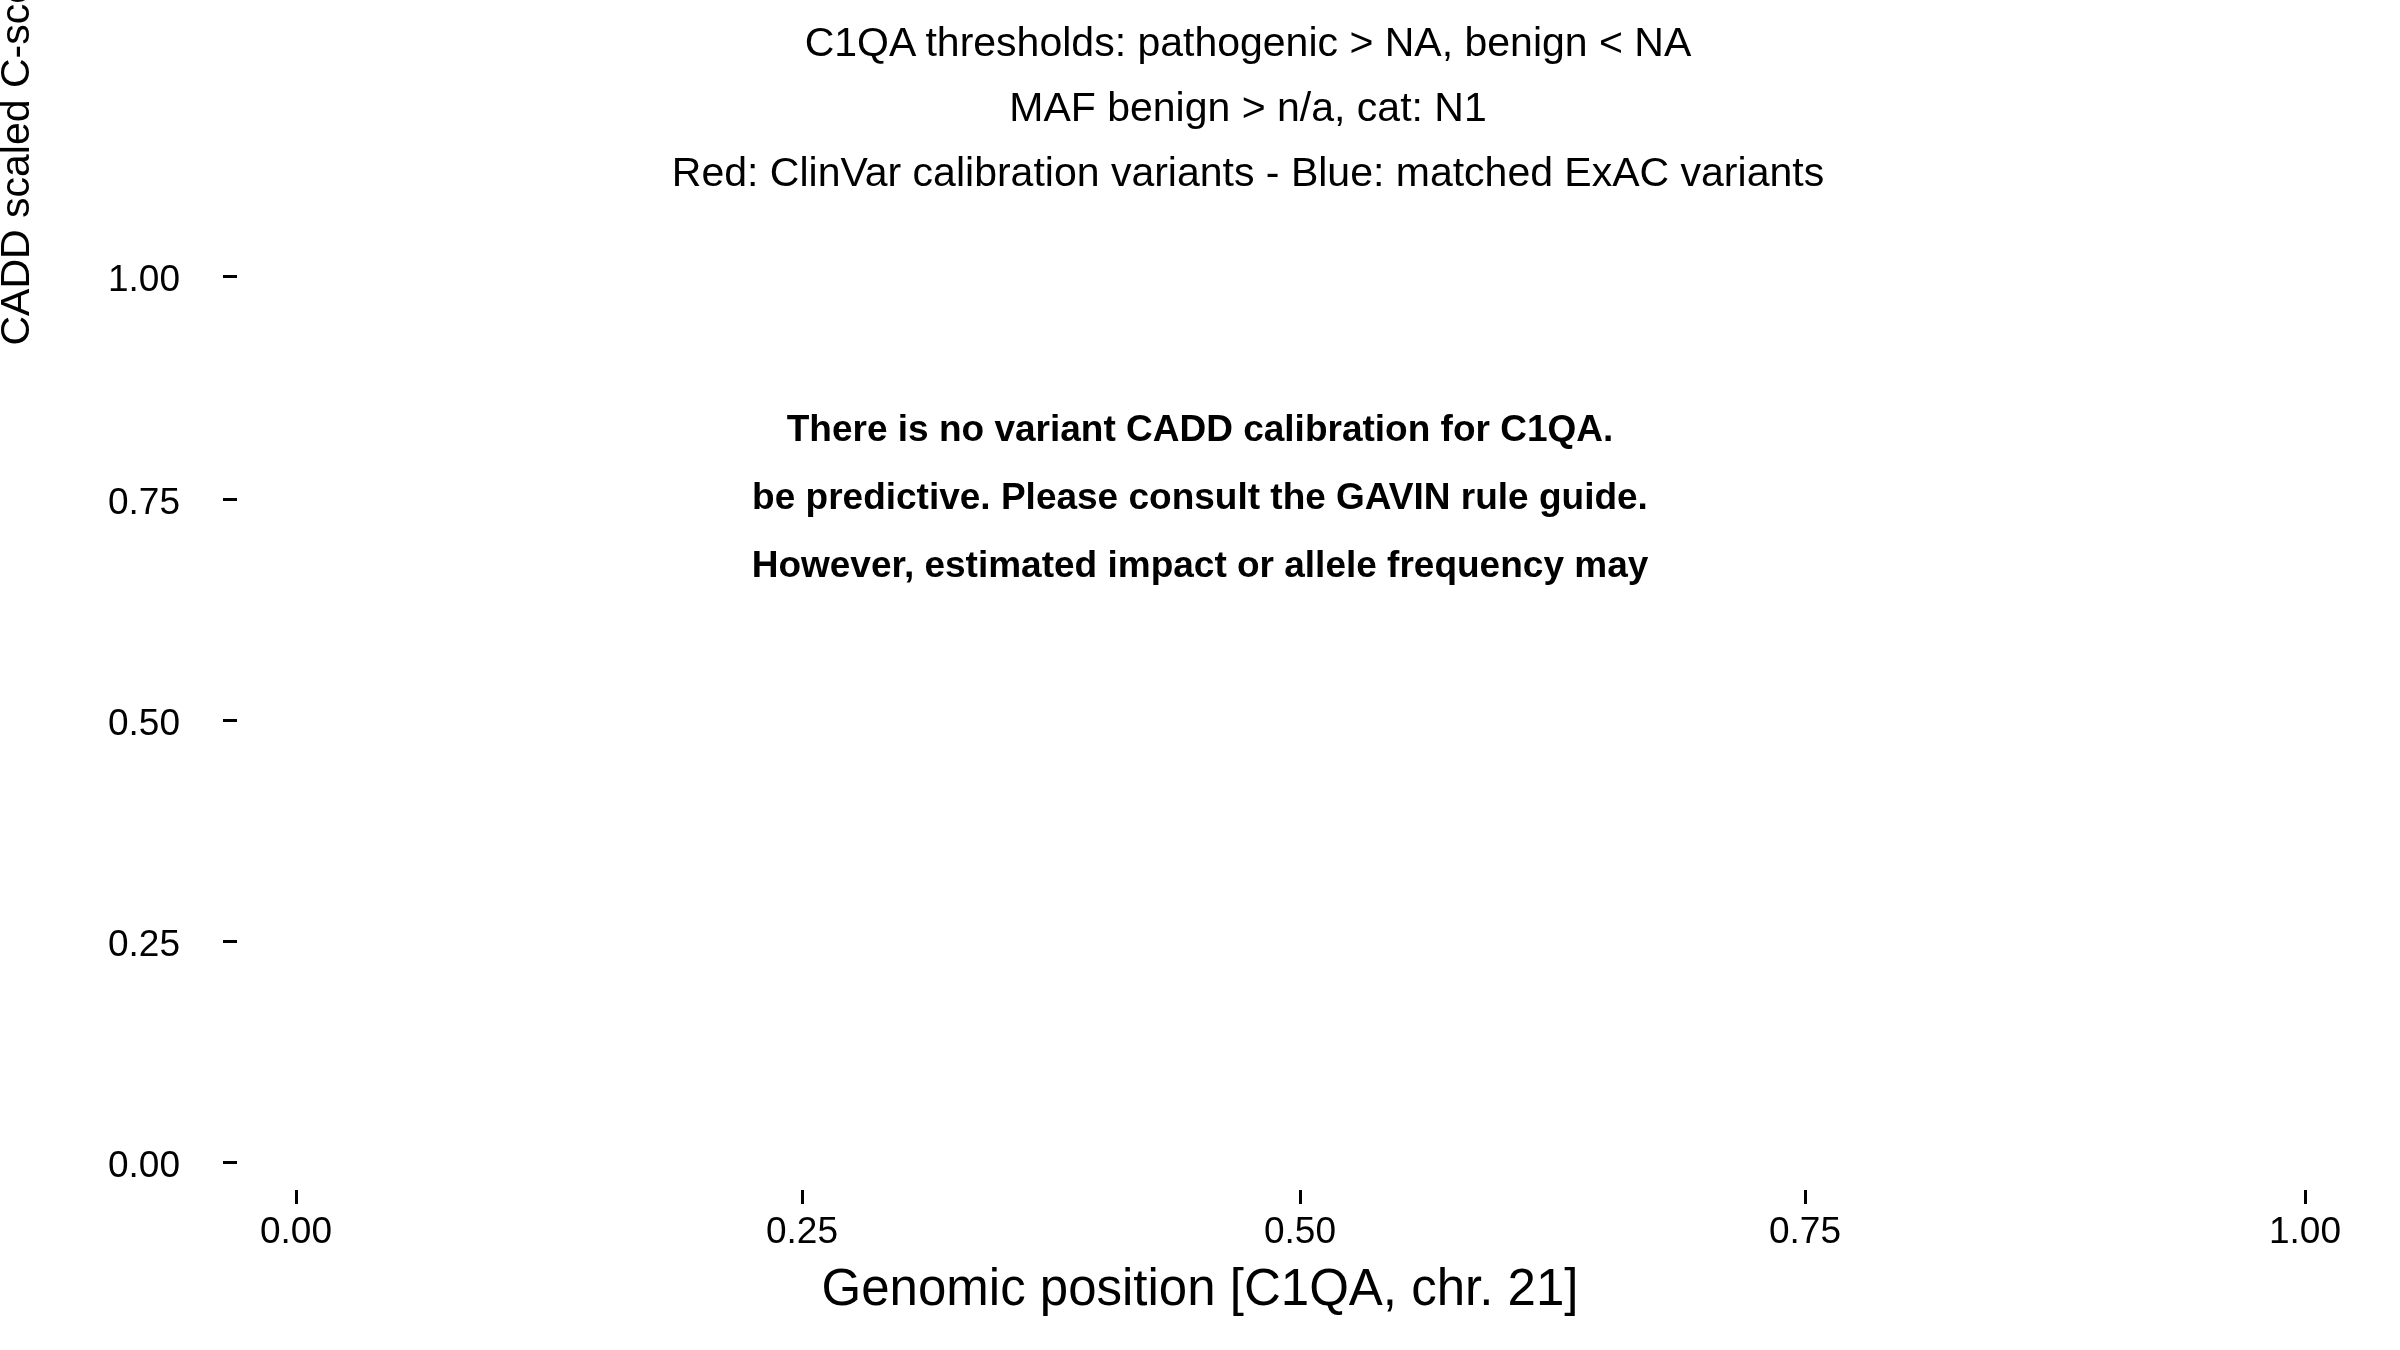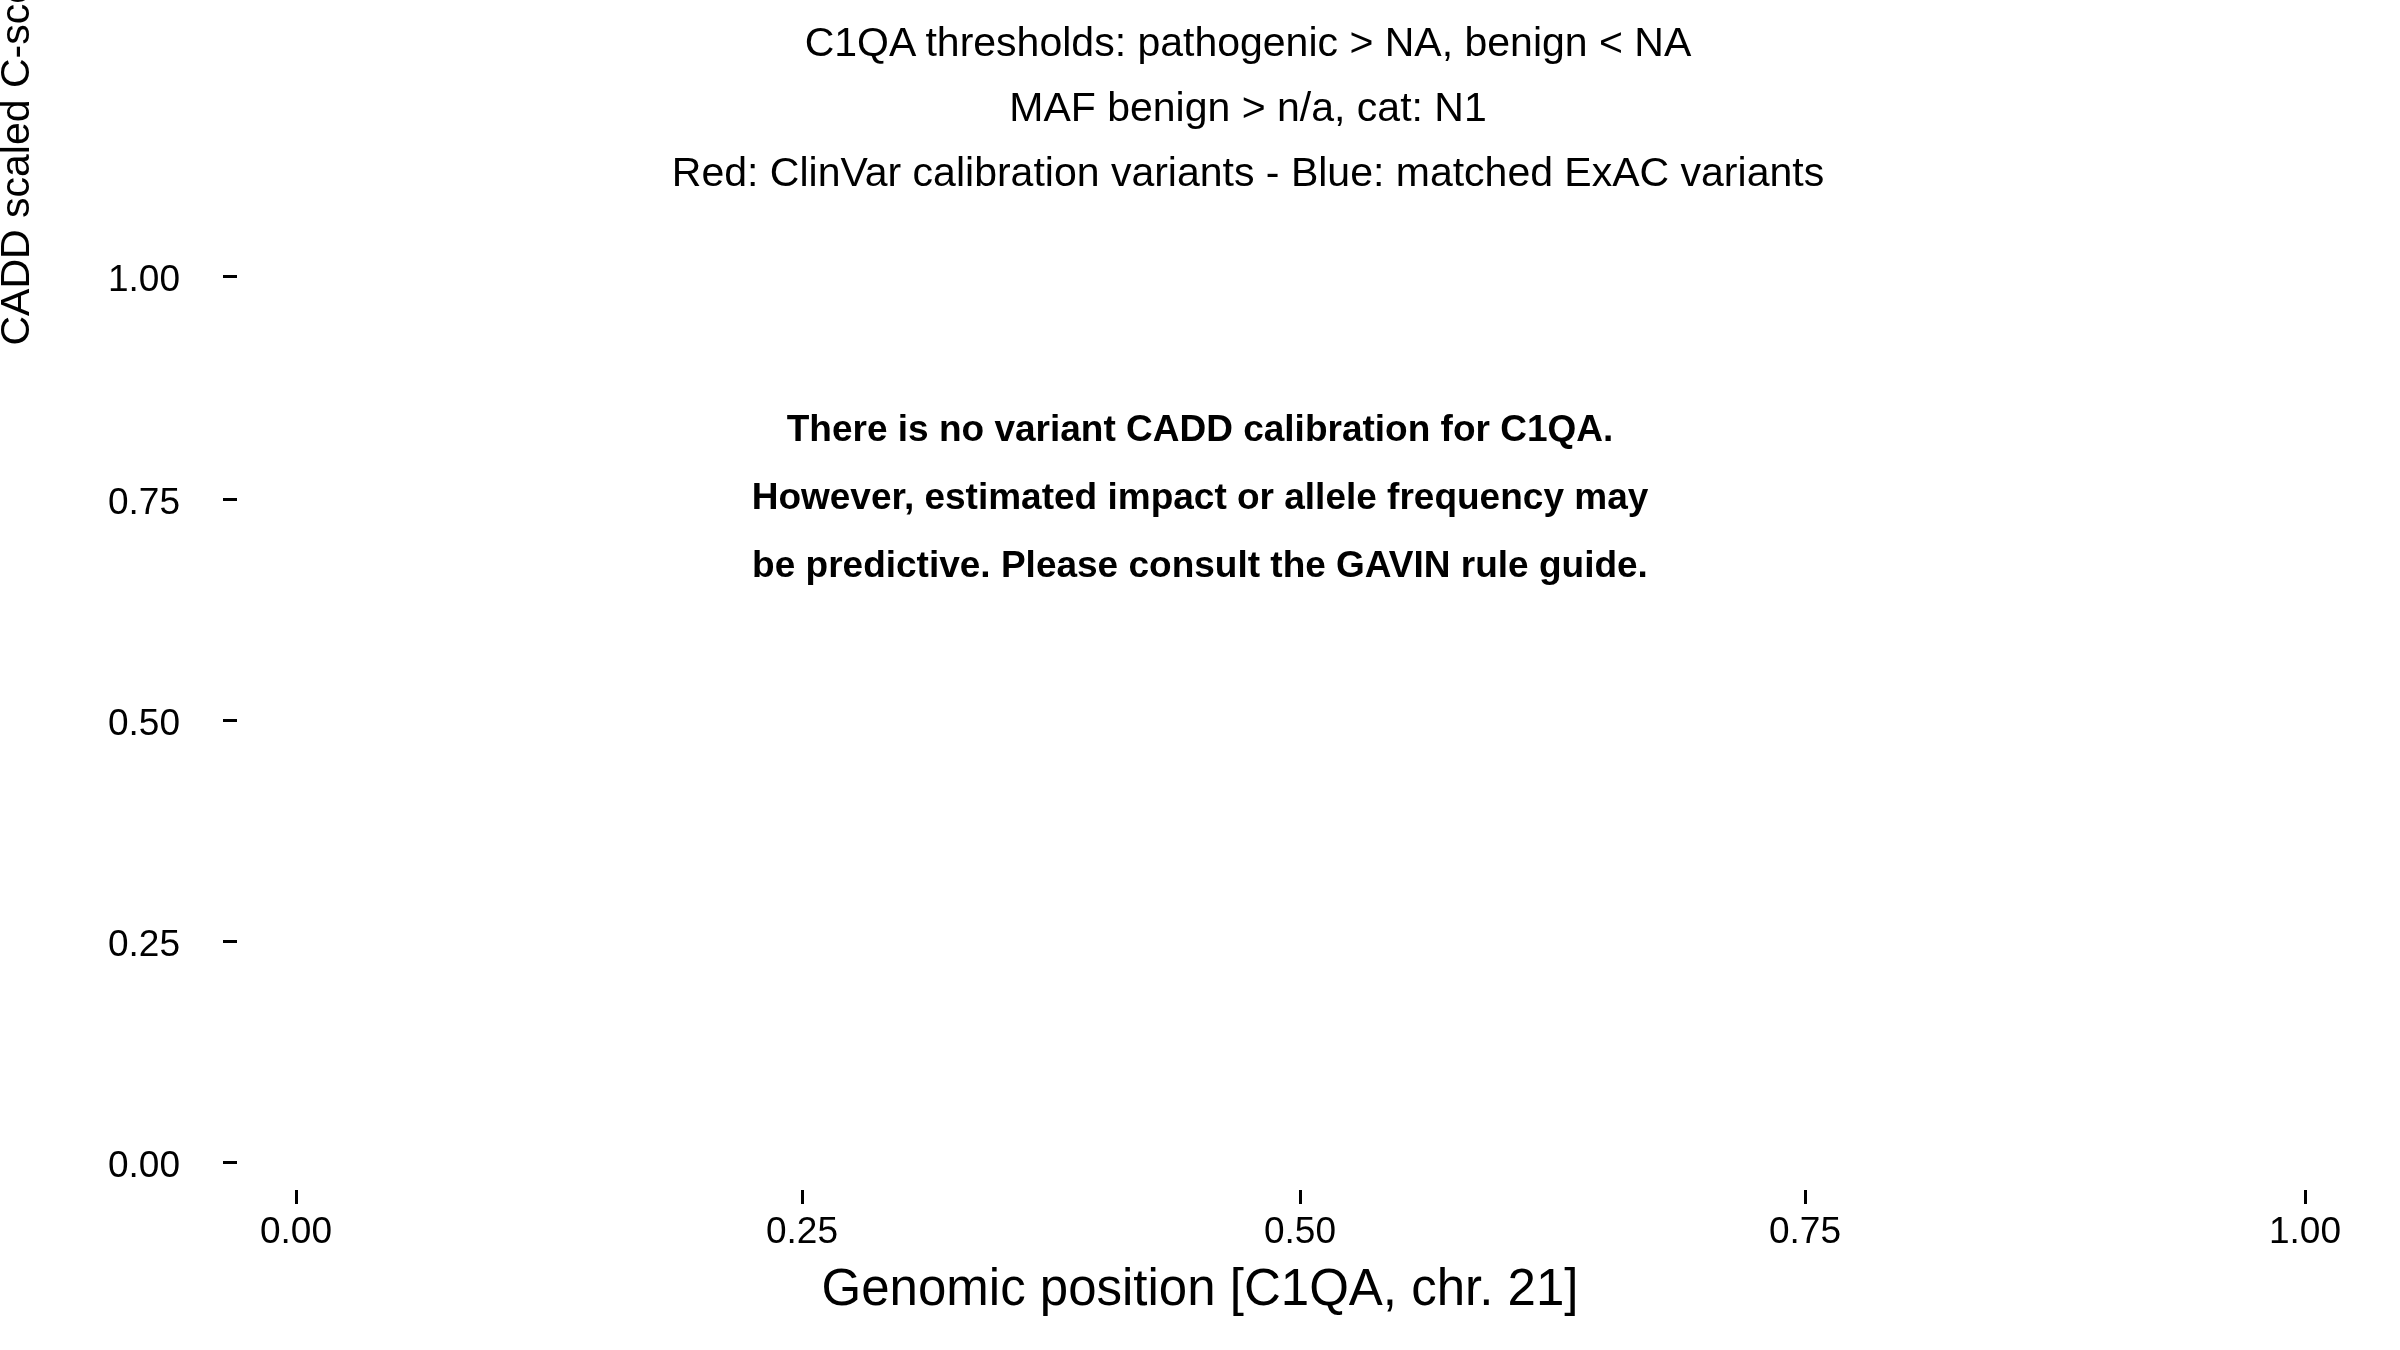--- a/index.html
+++ b/index.html
@@ -167,17 +167,17 @@
     <div class="xtick-mark" style="left:1804px;"></div>
 
     <div class="xtick" style="left:2305px;">1.00</div>
     <div class="xtick-mark" style="left:2304px;"></div>
   </div>
 
   <div class="xlab">Genomic position [C1QA, chr. 21]</div>
 
   <div class="annotation">
     <div class="annotation-line">There is no variant CADD calibration for C1QA.</div>
+    <div class="annotation-line">be predictive. Please consult the GAVIN rule guide.</div>
     <div class="annotation-line">However, estimated impact or allele frequency may</div>
-    <div class="annotation-line">be predictive. Please consult the GAVIN rule guide.</div>
   </div>
 
 </div>
 
 </body></html>

